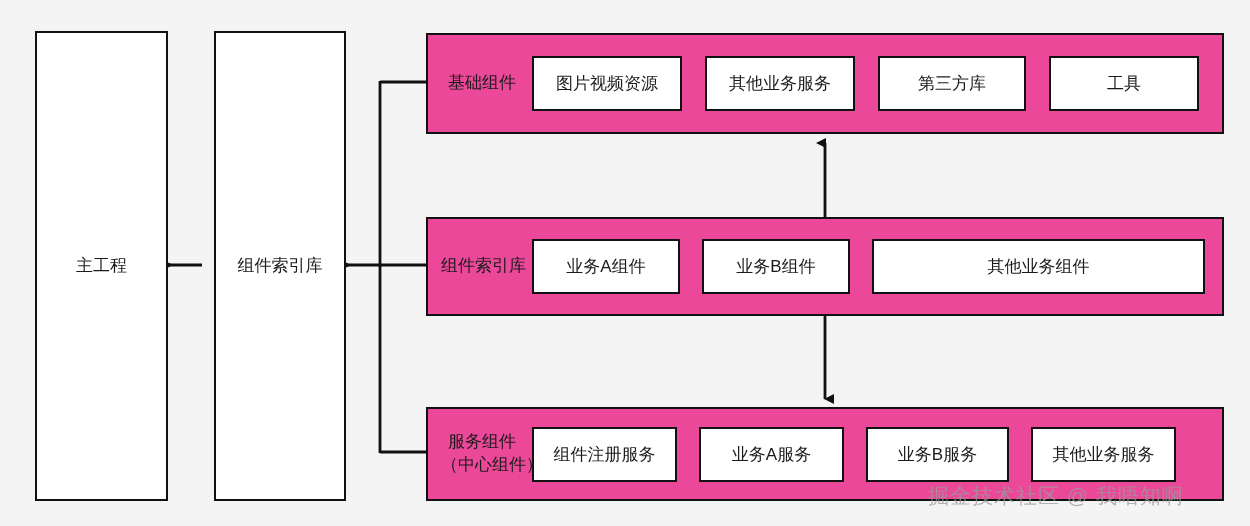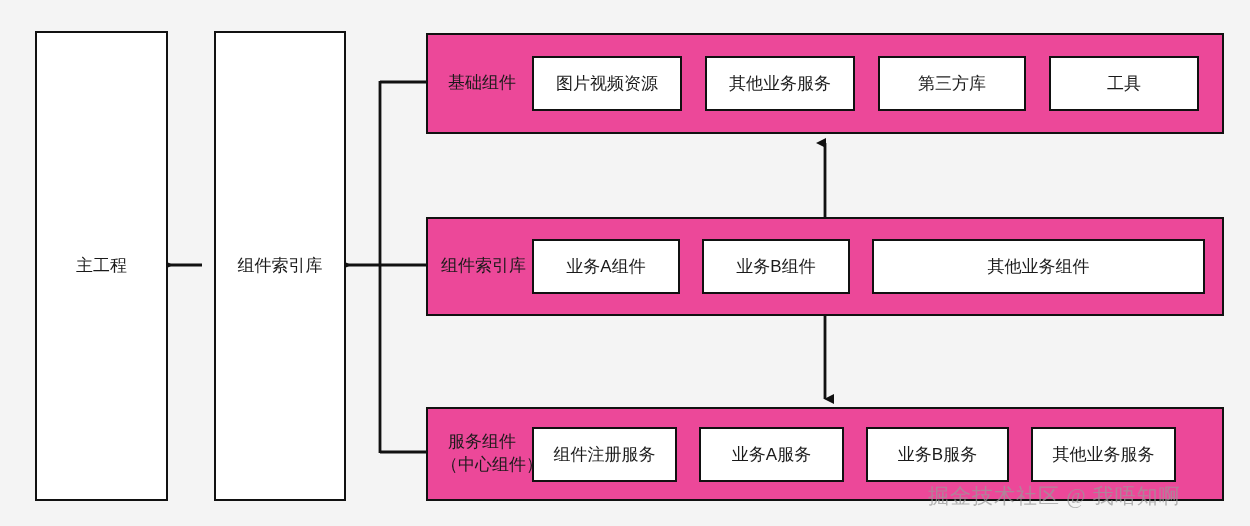--- a/index.html
+++ b/index.html
@@ -144,21 +144,21 @@
     position: absolute;
     left: 928px;
     top: 482px;
     font-size: 21px;
     color: #9a9a9a;
     opacity: 0.72;
     letter-spacing: 1px;
     white-space: nowrap;
     z-index: 6;
     pointer-events: none;
-    font-family: Liberation Serif, serif;
+    font-family: Liberation Sans, sans-serif;
   }
 </style>
 </head>
 <body>
 
 <div id="diagram">
 
   <svg class="svg-layer" viewBox="0 0 1250 526" width="1250" height="526" aria-hidden="true">
     <defs>
       <marker id="arrow-left" markerWidth="12" markerHeight="12" refX="9" refY="5" orient="auto" markerUnits="userSpaceOnUse">

